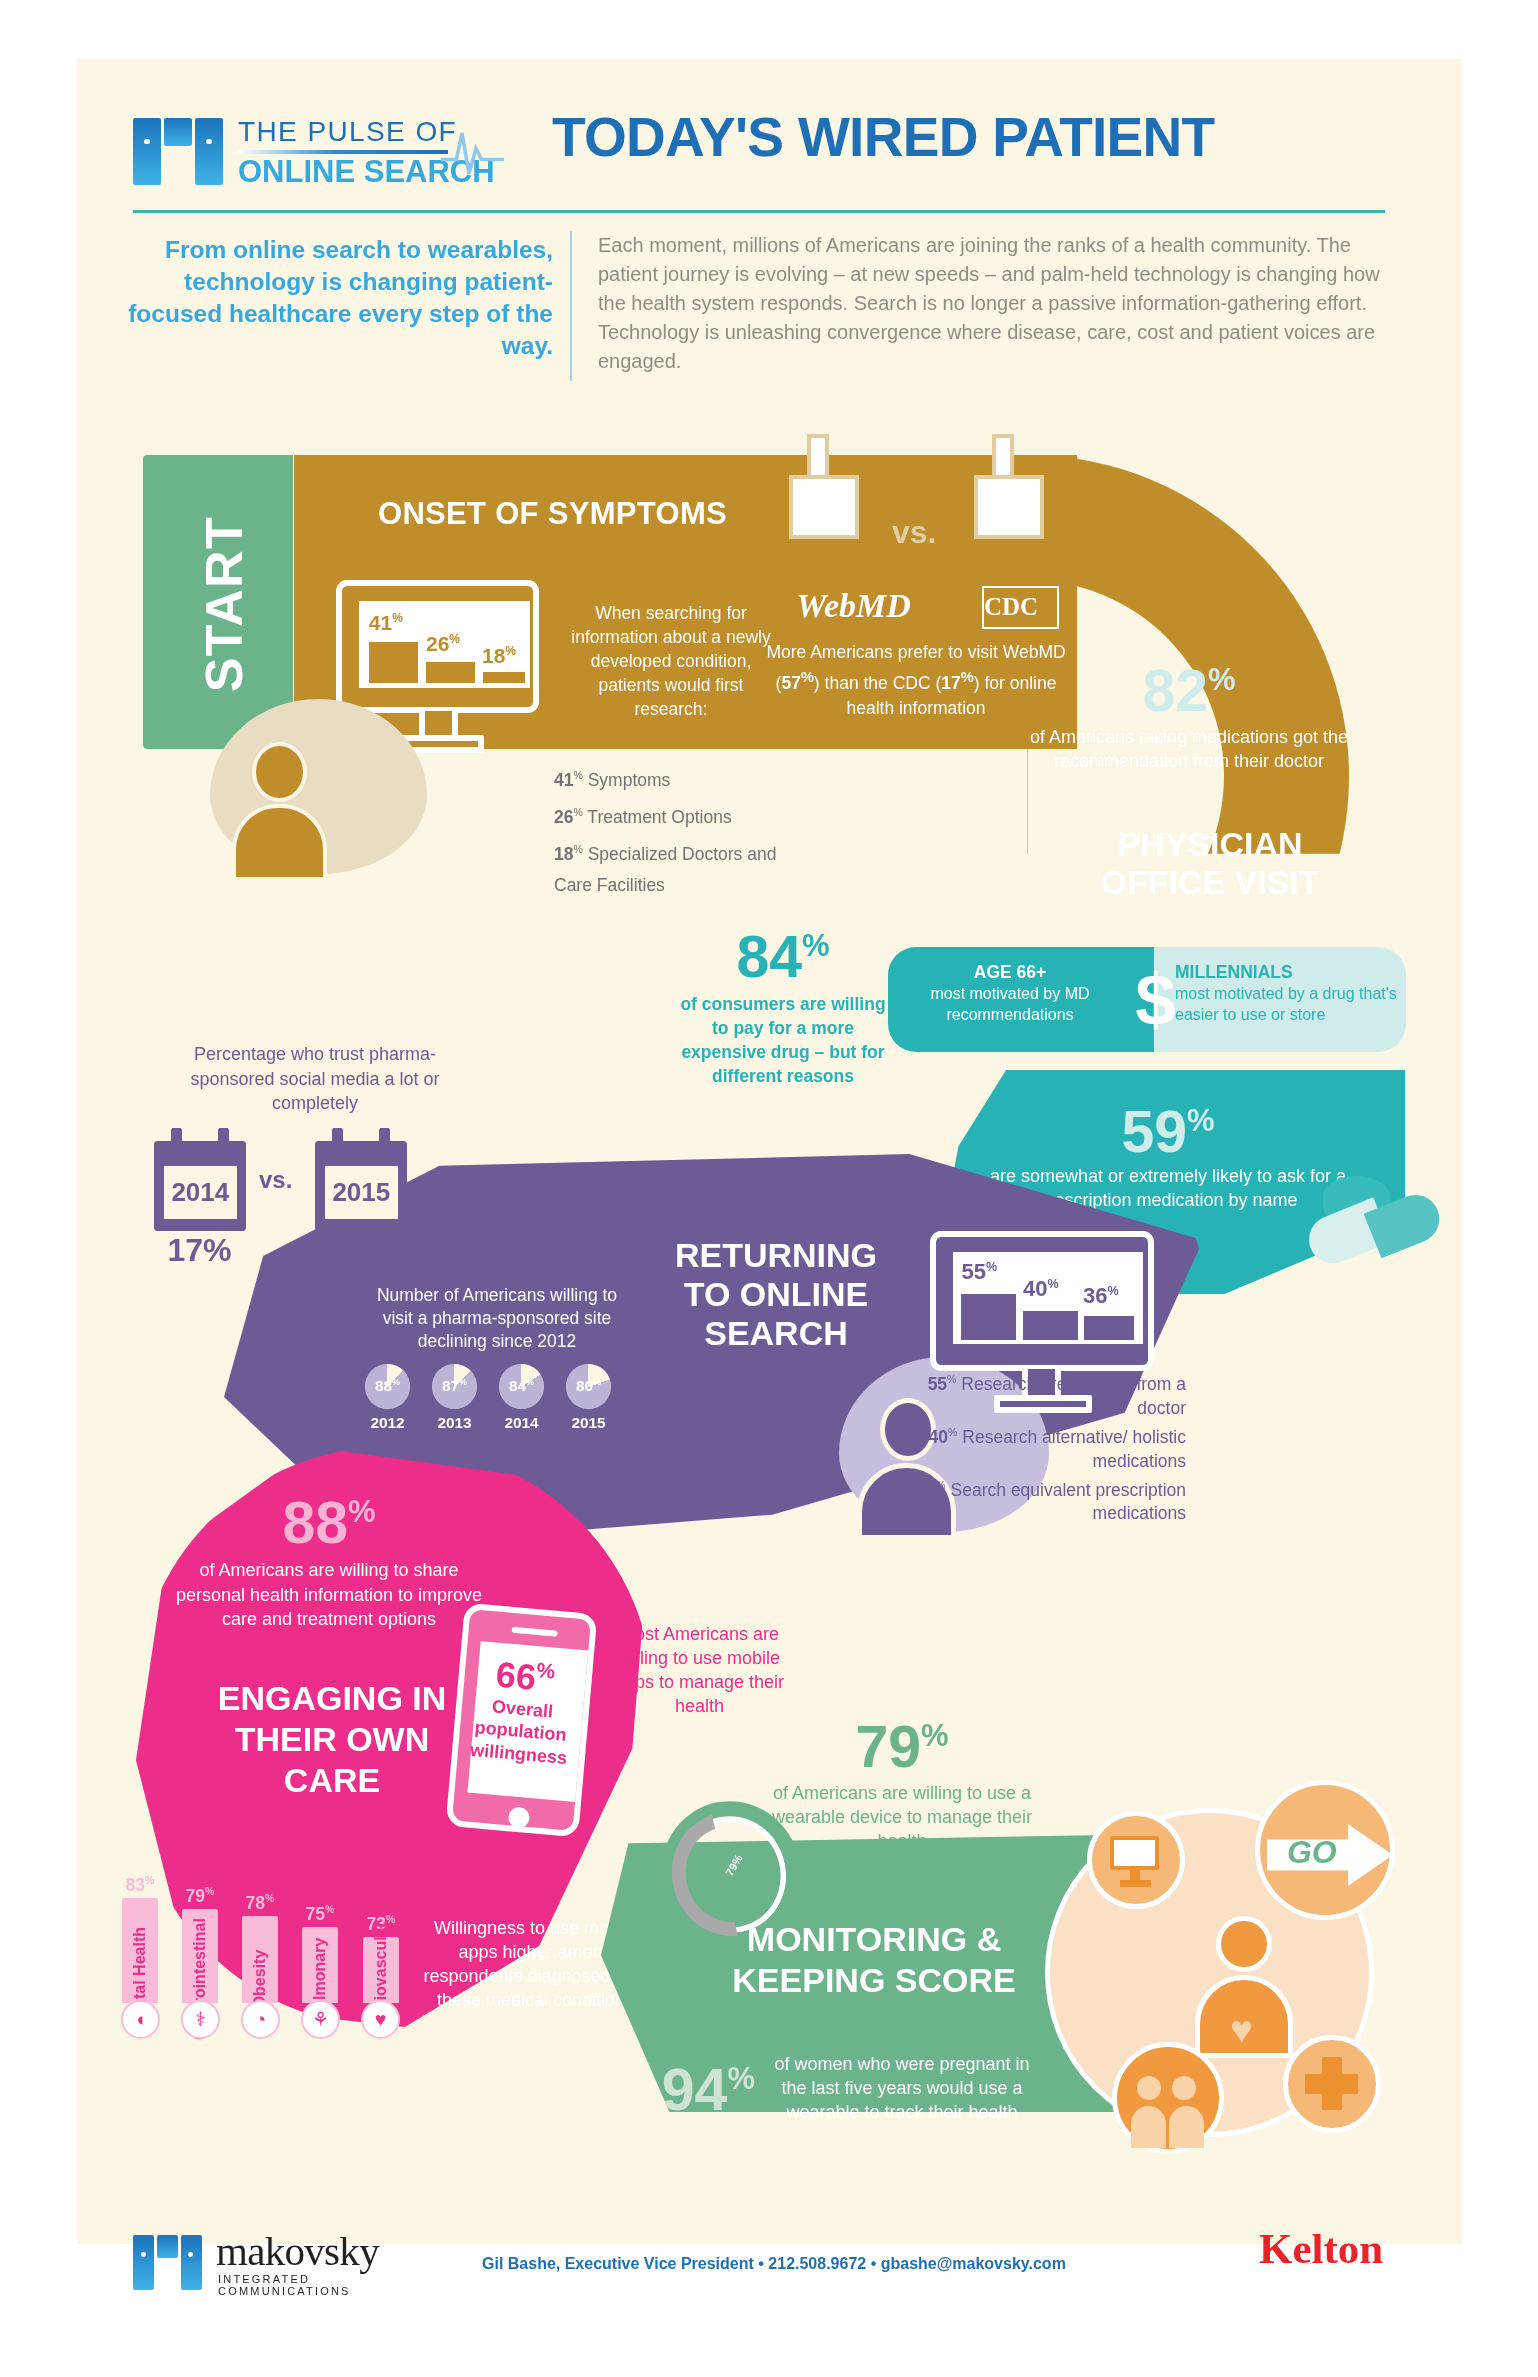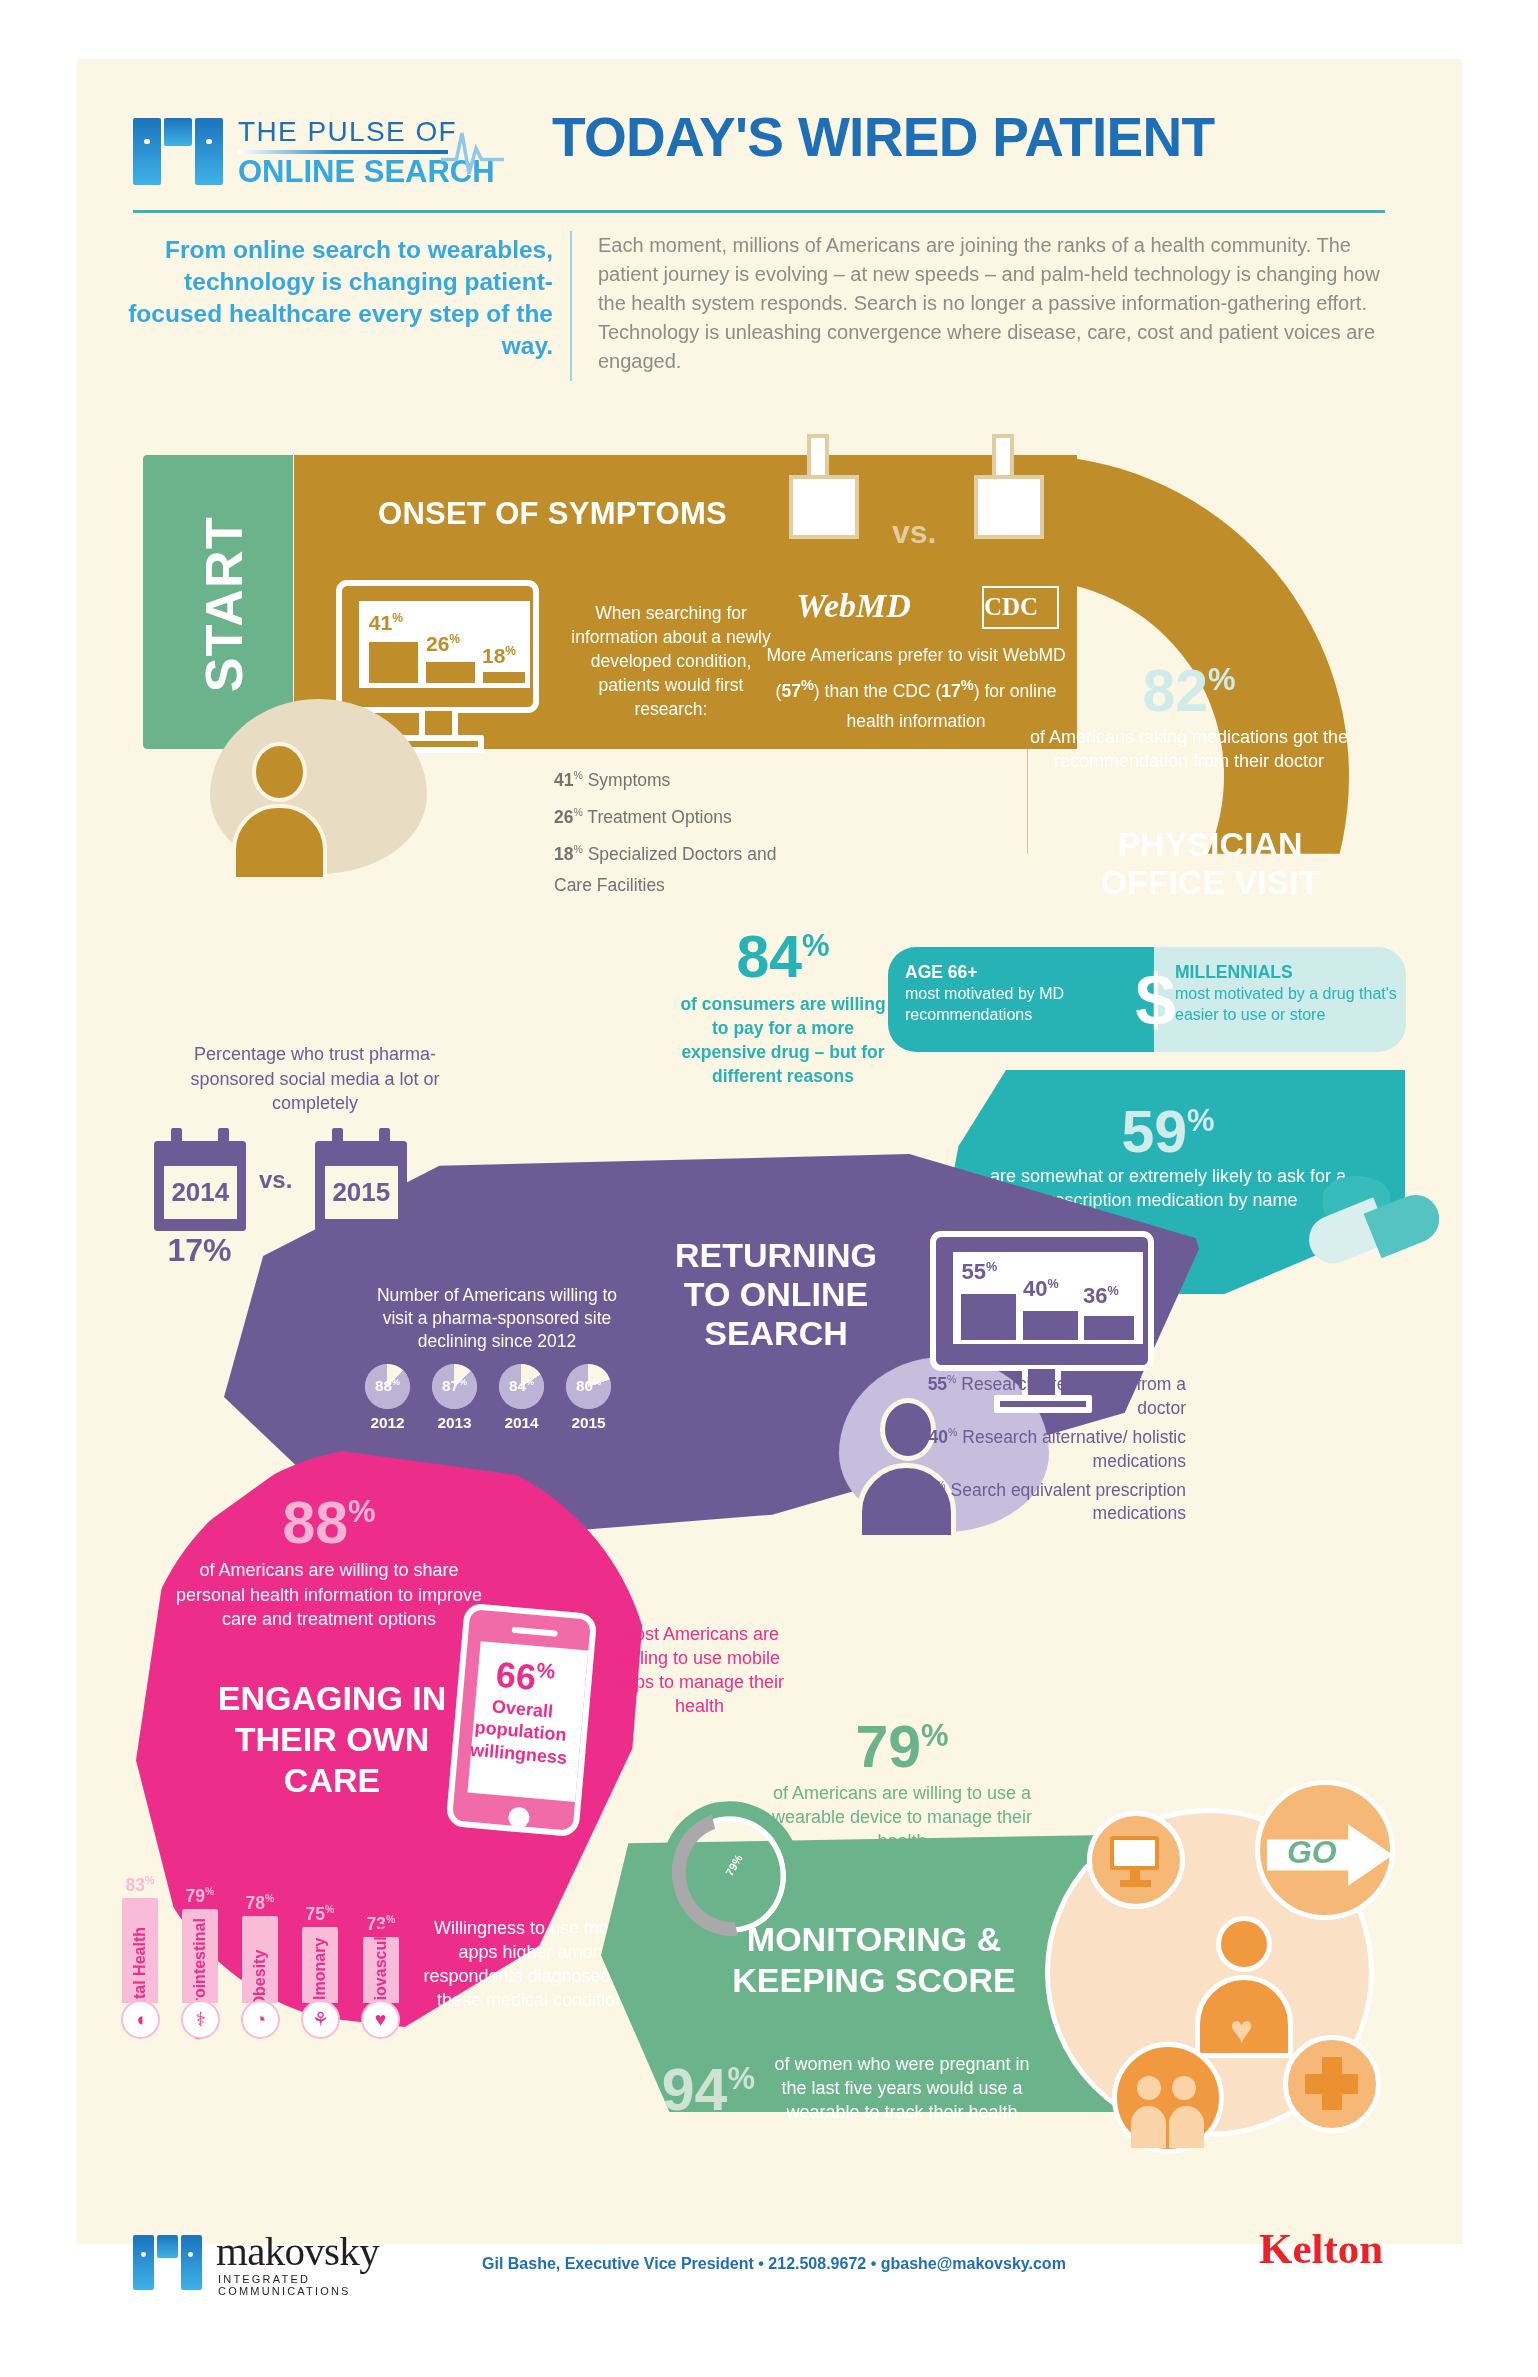--- a/index.html
+++ b/index.html
@@ -106,21 +106,21 @@
   #vs-gold { left:892px; top:514px; color:#e2cda0; font-size:32px; font-weight:bold; }
   #hand1 { left:783px; top:434px; width:87px; height:122px; }
   #hand2 { left:968px; top:434px; width:87px; height:122px; }
   .h-fing { position:absolute; background:#fff; border:4.9px solid #e2cda0; }
   #webmd-word { left:773px; top:587px; width:161px; color:#fff;
     font-size:34px; font-family:"Liberation Serif", serif; font-style:italic; font-weight:bold; text-align:center;}
   #cdc-box { left:982px; top:586px; width:77px; height:43px; border:2.8px solid #fff; }
   #cdc-box span { display:block; text-align:left; color:#fff; font-size:25px;
     font-family:"Liberation Serif", serif; font-weight:bold; line-height:38px; }
   #webmd-copy { left:755px; top:640px; width:322px; color:#fff;
-    font-size:17.5px; line-height:30px; text-align:center;}
+    font-size:17.5px; line-height:25px; text-align:center;}
   #webmd-copy b { font-weight:bold; }
 
   #onset-legend { left:554px; top:759px; width:238px; color:#737373;
     font-size:17.5px; line-height:32px;}
   #onset-legend .n { font-weight:bold; }
   #onset-legend sup { font-size:10.5px; }
 
   
   #gold-person { left:210px; top:699px; width:217px; height:175px; }
   .gp-circle { position:absolute; left:0; top:0; width:217px; height:175px;
@@ -418,21 +418,21 @@
   </div>
   <div id="pov-title" class="abs">PHYSICIAN OFFICE VISIT</div>
 
   <div id="teal-84" class="abs">
     <div class="big-num"><span>84</span><sup>%</sup></div>
     <div class="cap">of consumers are willing to pay for a more expensive drug – but for different reasons</div>
   </div>
 
   <div id="motiv-pill" class="abs">
     <div class="mp-left">
-      <div style="position:absolute;left:17px;top:15.4px;width:210px;text-align:left;color:#fff;">
+      <div style="position:absolute;left:17px;top:15.4px;width:210px;text-align:center;color:#fff;">
         <div class="mp-head">AGE 66+</div>
         <div class="mp-sub">most motivated by MD recommendations</div>
       </div>
     </div>
     <div class="mp-right">
       <div style="position:absolute;left:21px;top:15.4px;width:224px;text-align:left;color:#27b3b5;">
         <div class="mp-head">MILLENNIALS</div>
         <div class="mp-sub">most motivated by a drug that's easier to use or store</div>
       </div>
     </div>

